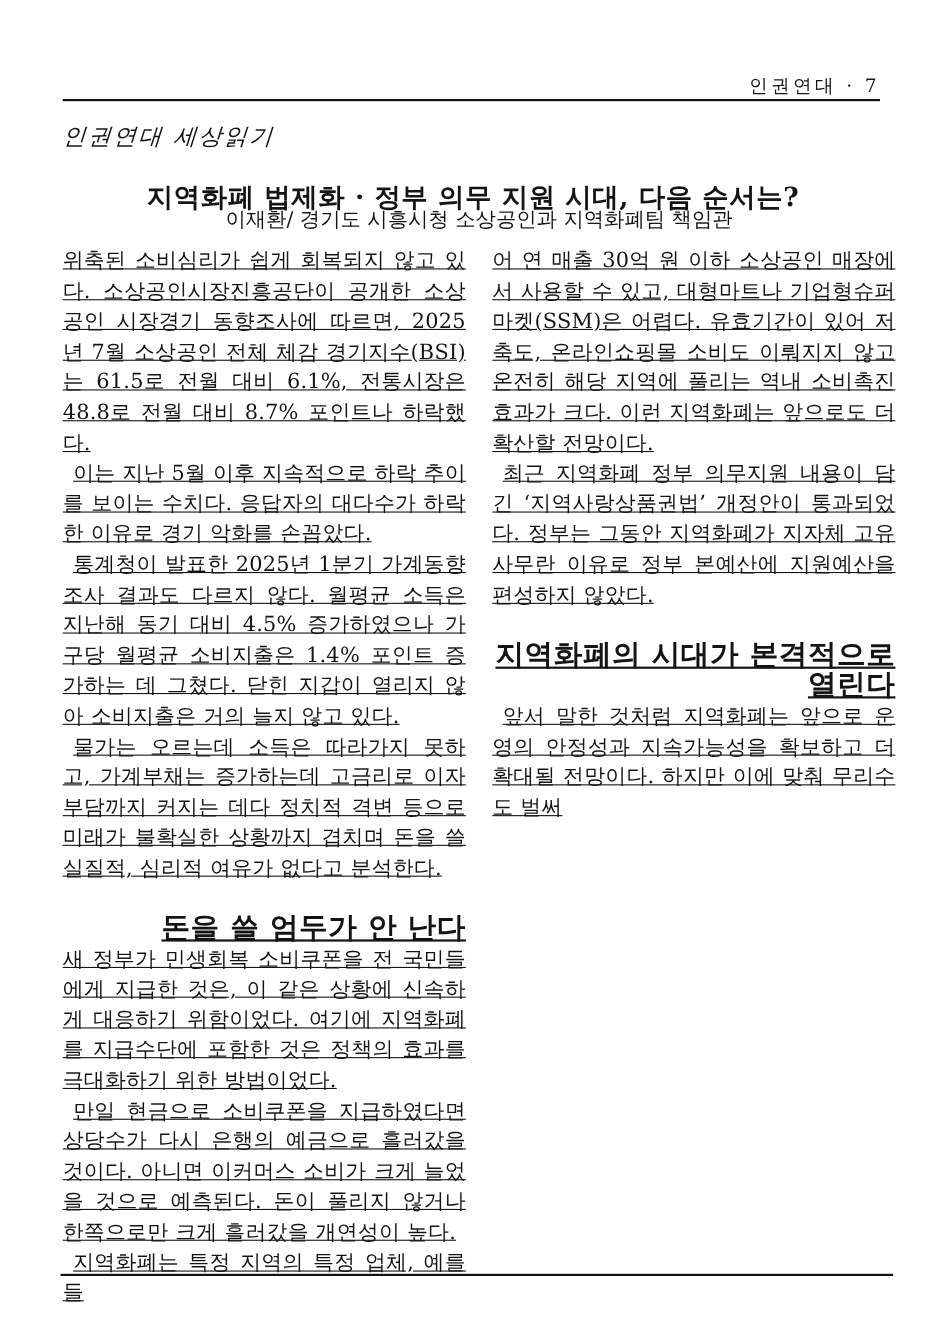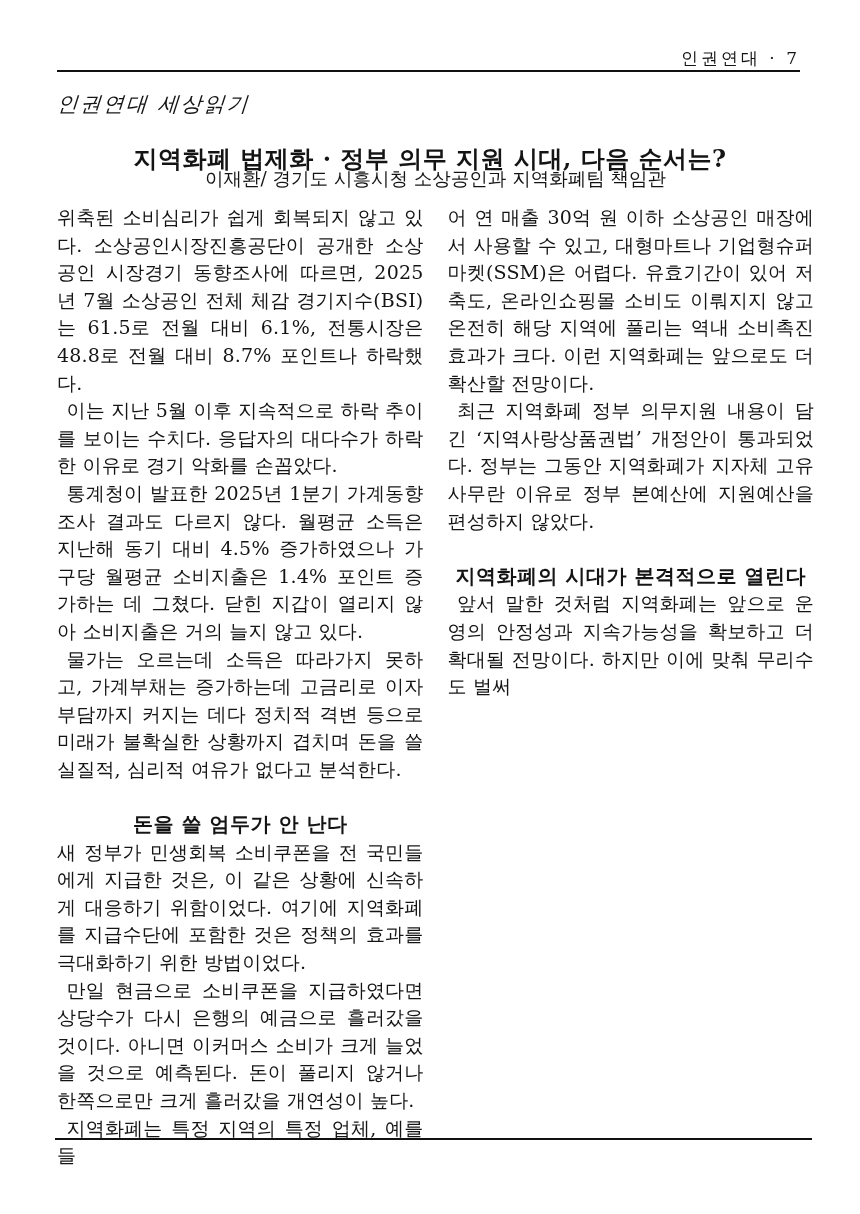--- a/index.html
+++ b/index.html
@@ -12,20 +12,21 @@
     height: 1214px;
     position: relative;
     overflow: hidden;
     font-family: "DejaVu Serif", "Liberation Serif", serif;
     color: #141414;
   }
   .page {
     position: absolute;
     inset: 0;
     background: #ffffff;
+    margin-top: 20px;
   }
   .page-number {
     position: absolute;
     top: 47px;
     right: 60px;
     font-size: 17px;
     letter-spacing: 3px;
     white-space: nowrap;
   }
   .header-rule {
@@ -73,34 +74,35 @@
     right: 46px;
     display: flex;
     gap: 24px;
   }
   .col {
     flex: 1 1 0;
     font-size: 19px;
     line-height: 27.6px;
     text-align: justify;
     letter-spacing: 0.2px;
+    text-decoration: underline;
   }
   .col p.para {
     margin: 0;
     word-break: normal;
   }
   .col p.indent {
     text-indent: 0.5em;
   }
   .col h3.subhead {
     margin: 27.6px 0 0 0;
-    font-size: 20px;
+    font-size: 26px;
     line-height: 27.6px;
     font-weight: bold;
-    text-align: center;
+    text-align: right;
     letter-spacing: 0.5px;
   }
   .footer-rule {
     position: absolute;
     top: 1138px;
     left: 55px;
     width: 757px;
     height: 0;
     border-top: 2px solid #101010;
   }

